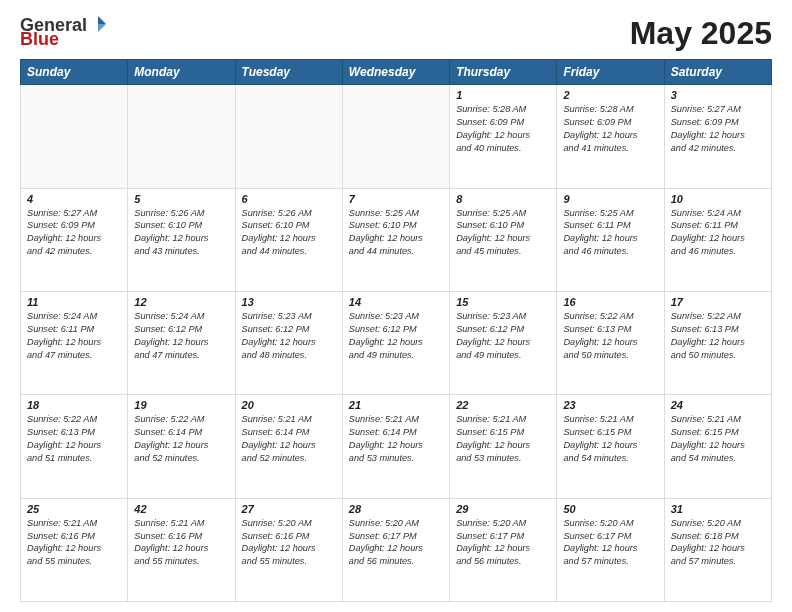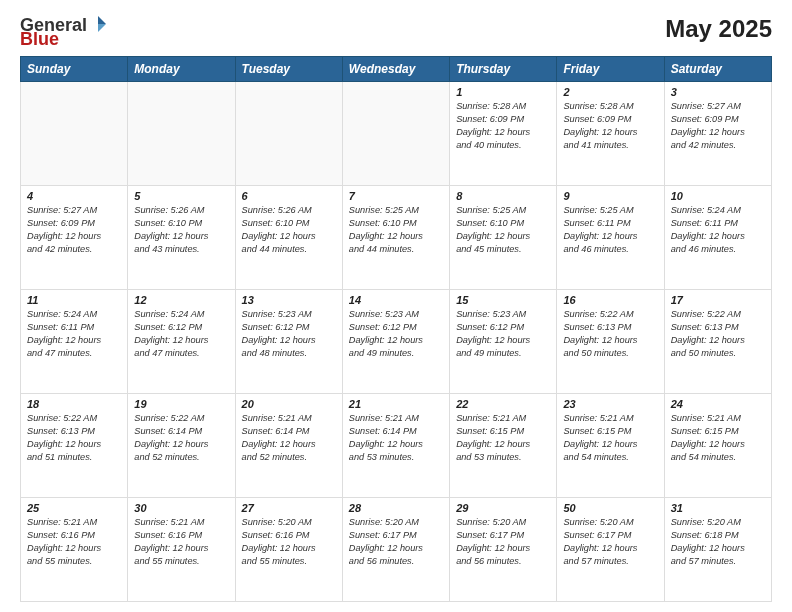--- a/index.html
+++ b/index.html
@@ -33,21 +33,21 @@
       font-size: 18px;
       font-weight: bold;
       line-height: 1;
     }
     .logo-general { color: #333; }
     .logo-blue { color: #b91c1c; }
     .title-block {
       text-align: right;
     }
     .month-title {
-      font-size: 24px;
+      font-size: 32px;
       font-weight: bold;
       color: #222;
       line-height: 1.1;
       text-align: right;
     }
     .location {
       font-size: 14px;
       color: #444;
     }
     .calendar {
@@ -308,21 +308,21 @@
         </tr>
         <tr>
           <td>
             <span class="day-num">25</span>
             <div class="day-info" style="white-space: pre-line;">Sunrise: 5:21 AM
 Sunset: 6:16 PM
 Daylight: 12 hours
 and 55 minutes.</div>
           </td>
           <td>
-            <span class="day-num">30</span>
+            <span class="day-num">42</span>
             <div class="day-info" style="white-space: pre-line;">Sunrise: 5:21 AM
 Sunset: 6:16 PM
 Daylight: 12 hours
 and 55 minutes.</div>
           </td>
           <td>
             <span class="day-num">27</span>
             <div class="day-info" style="white-space: pre-line;">Sunrise: 5:20 AM
 Sunset: 6:16 PM
 Daylight: 12 hours

